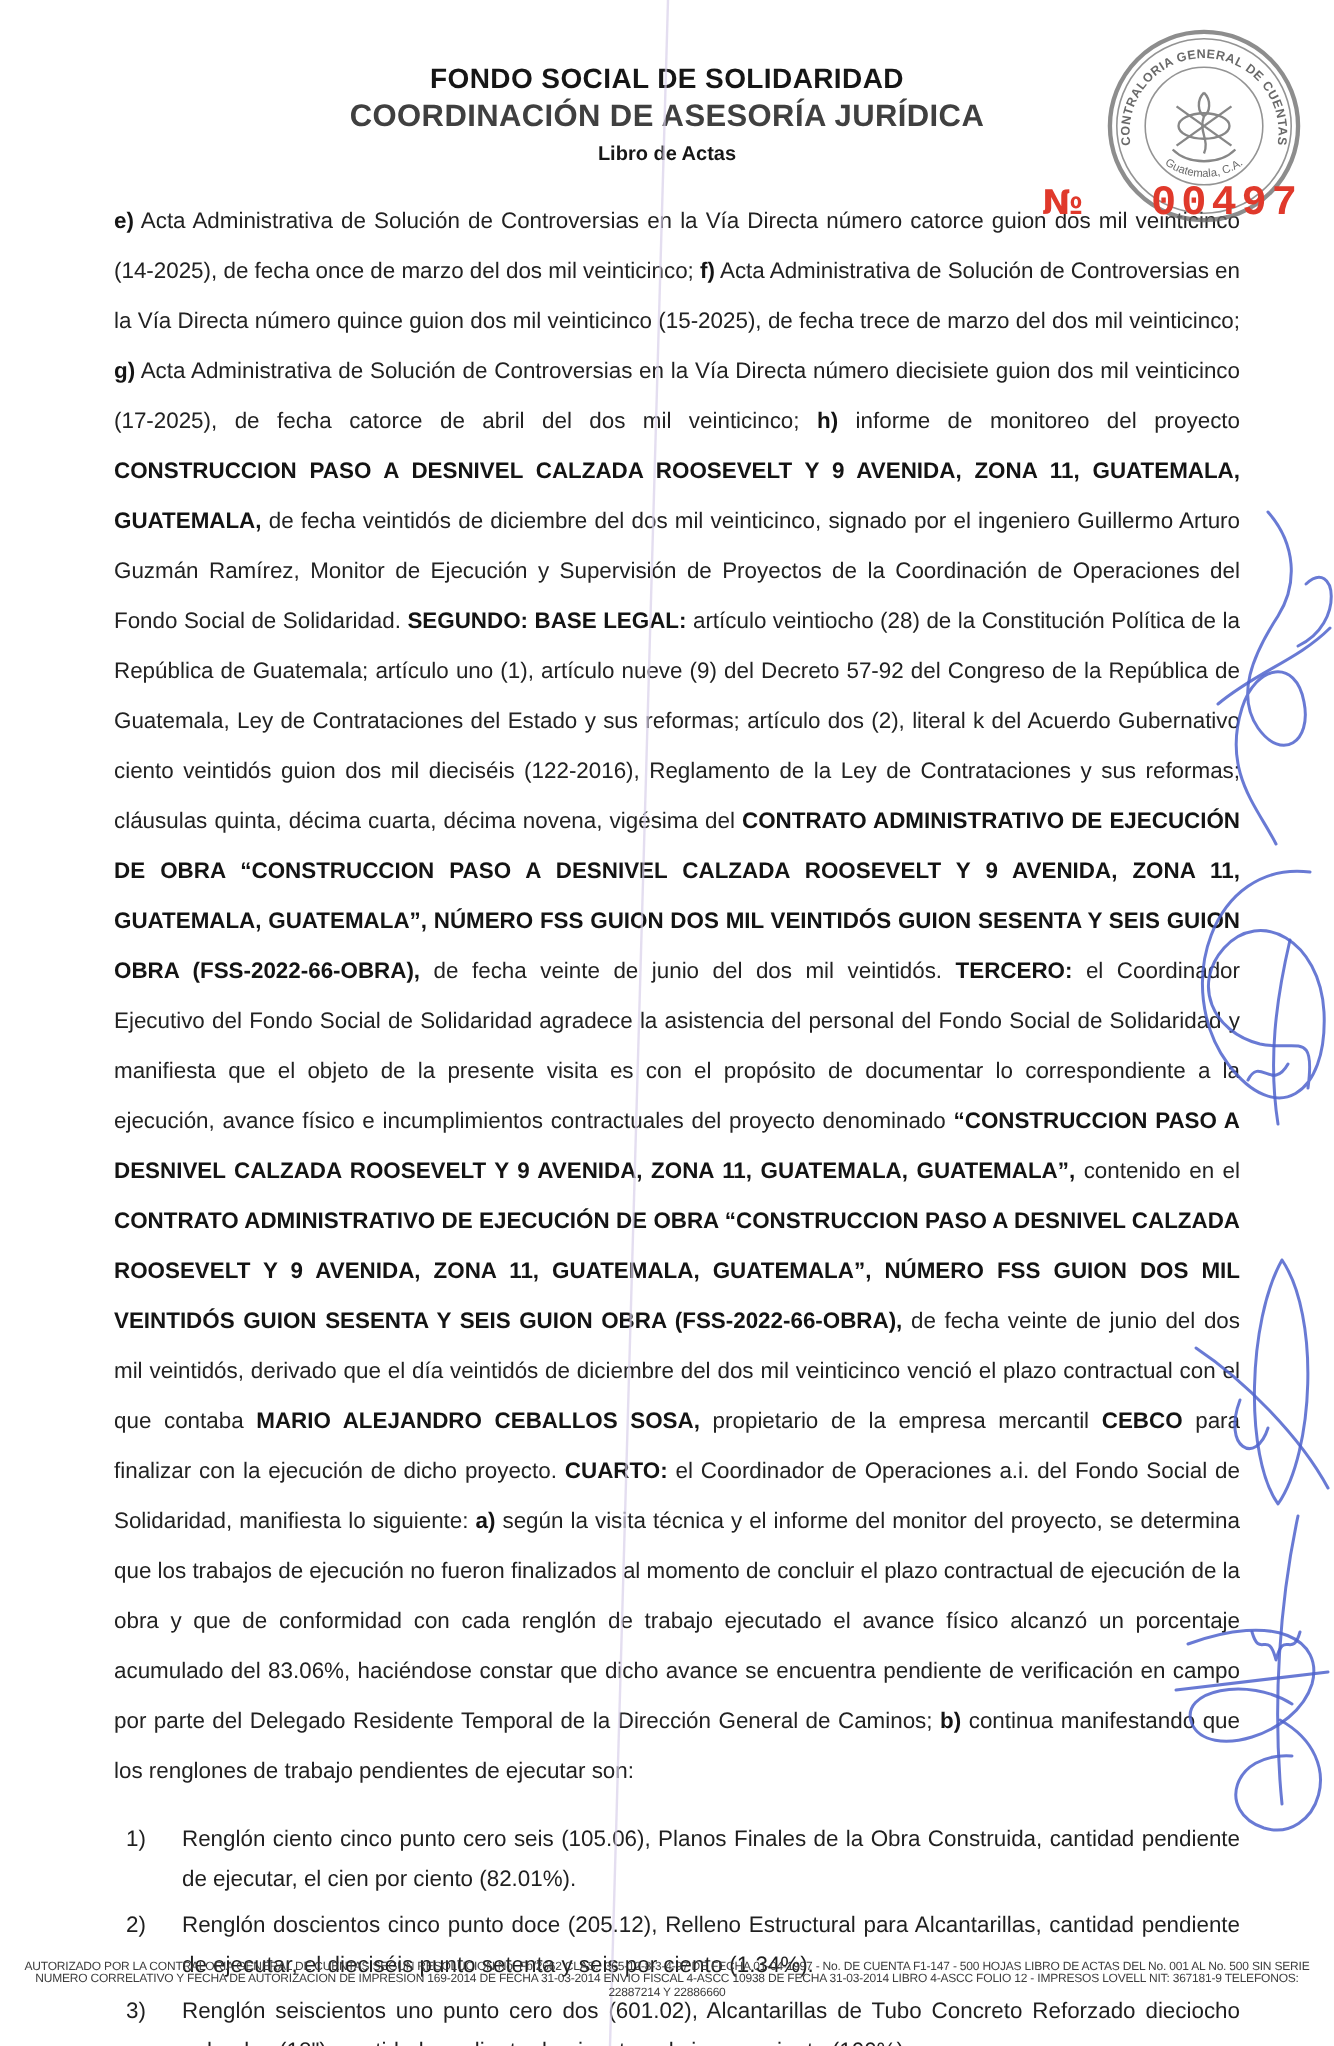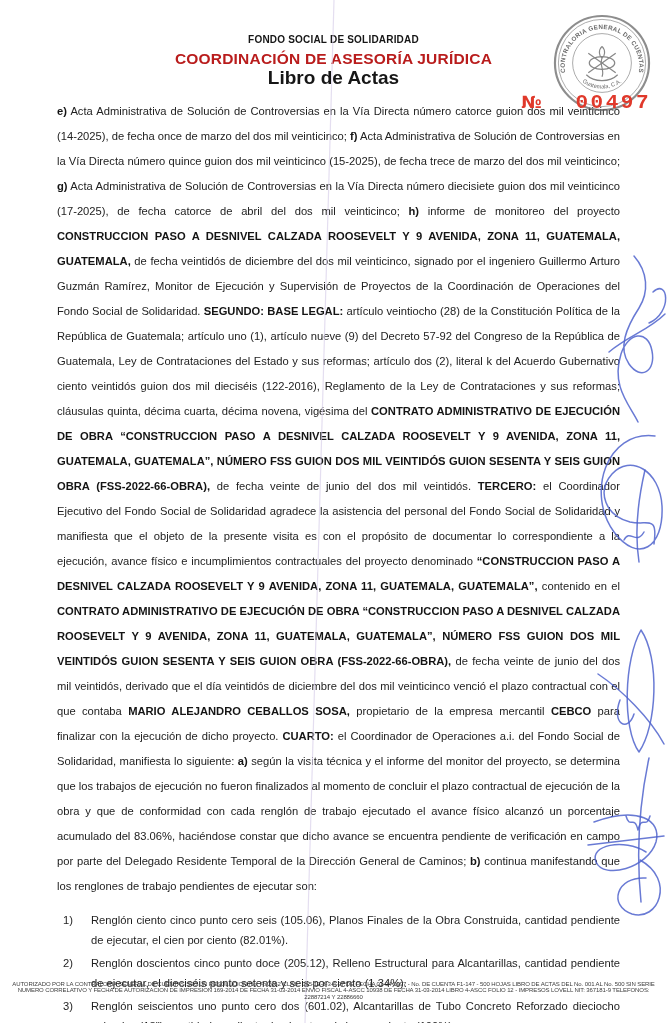--- a/index.html
+++ b/index.html
@@ -8,23 +8,23 @@
     background:#ffffff;
     font-family:"Liberation Sans", sans-serif;
     color:#1f1f1f;
     position:relative;
     overflow:hidden;
   }
   .page{position:relative;width:667px;height:1023px;overflow:hidden;}
 
   
   .doc-header{padding-top:30px;text-align:center;line-height:19px;}
-  .doc-header .h1{font-size:10px;font-weight:700;letter-spacing:.2px;color:#161616;}
-  .doc-header .h2{font-size:15.5px;font-weight:700;letter-spacing:.2px;color:#b91c1c;}
-  .doc-header .h3{font-size:19px;font-weight:700;color:#161616;}
+  .doc-header .h1{font-size:14px;font-weight:700;letter-spacing:.2px;color:#161616;}
+  .doc-header .h2{font-size:15.5px;font-weight:700;letter-spacing:.2px;color:#404040;}
+  .doc-header .h3{font-size:10px;font-weight:700;color:#161616;}
 
   
   .seal{position:absolute;top:14px;right:16px;width:98px;height:98px;opacity:.88;}
   .seal svg{width:100%;height:100%;}
 
   
   .folio{
     position:absolute;top:91px;right:16px;width:130px;
     display:flex;justify-content:space-between;align-items:baseline;
     font-weight:700;

